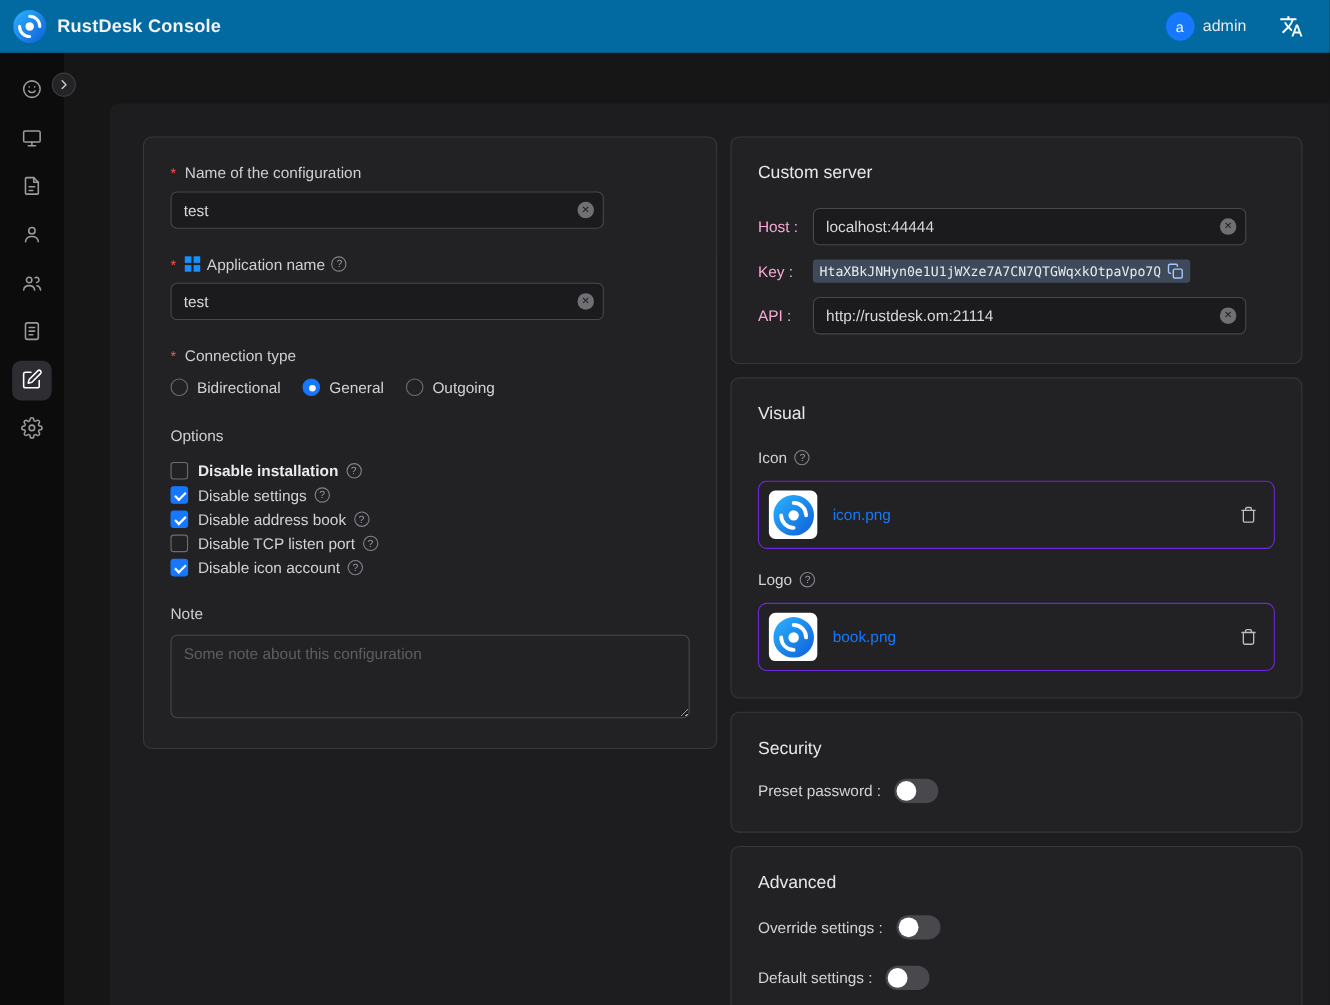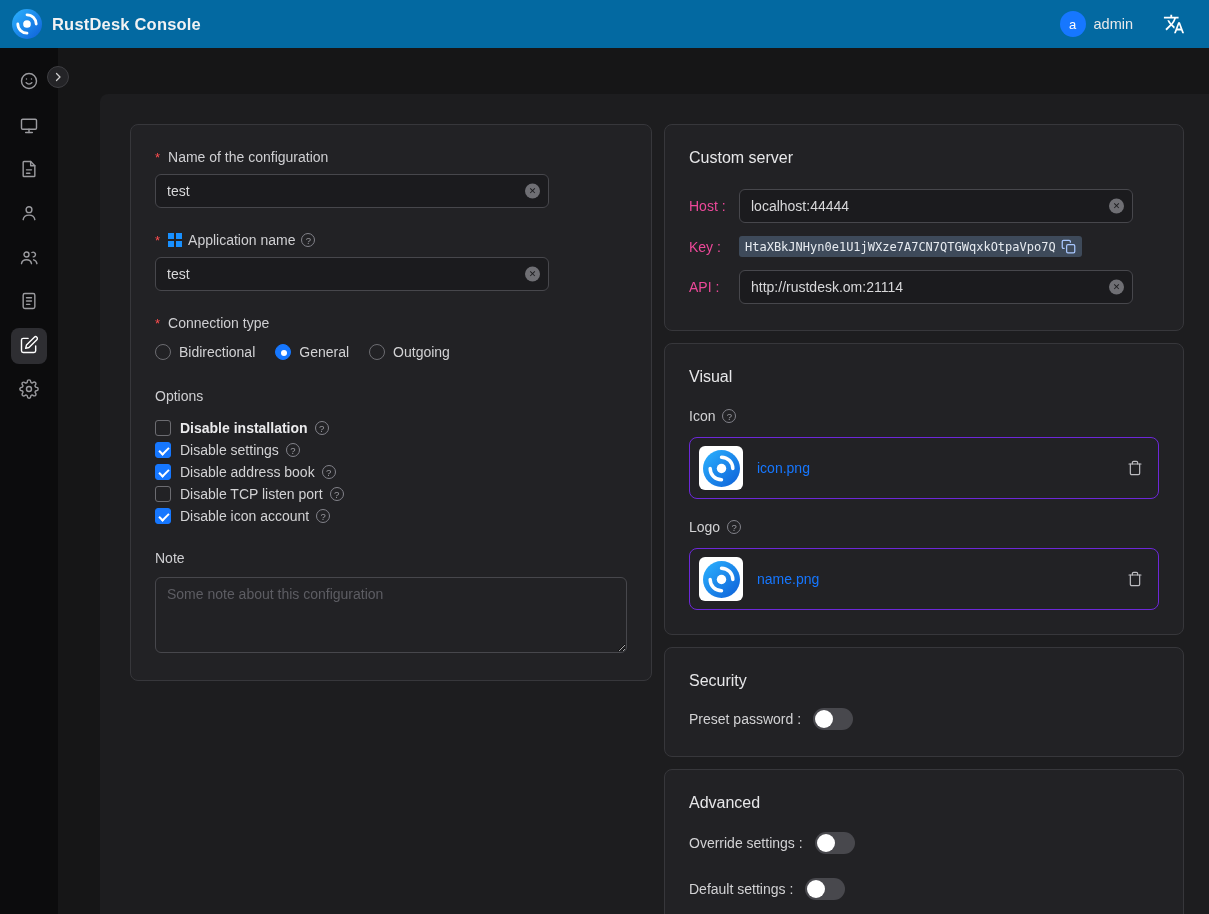--- a/index.html
+++ b/index.html
@@ -54,21 +54,21 @@
   .checkbox { width:16px; height:16px; border-radius:3px; border:1.5px solid #6c6c71; position:relative; cursor:pointer; flex-shrink:0;}
   .checkbox.checked { background:#1677ff; border-color:#1677ff; }
   .checkbox.checked::after { content:""; position:absolute; left:5px; top:1.5px; width:4px; height:8px; border-right:2px solid #fff; border-bottom:2px solid #fff; transform:rotate(45deg); }
   .opt-label { margin:0 7px 0 9px; color:#d2d2d4; }
   .opt-row.bold .opt-label { font-weight:700; color:#eaeaec; }
   
   .note-area { width:100%; height:76px; background:transparent; border:1px solid #47474c; border-radius:6px; color:#d8d8da; font-family:inherit; font-size:14px; padding:8px 11px; resize:both; outline:none;}
   .note-area::placeholder { color:#5d5d63; }
   
   .srv-row { display:flex; align-items:center; margin-bottom:13px; }
-  .srv-label { width:50px; color:#ec4899; flex-shrink:0;}
+  .srv-label { width:50px; color:#f9a8d4; flex-shrink:0;}
   .key-box { width:343px; background:#3e4a5a; border-radius:3px; padding:3px 6px; display:flex; align-items:center; gap:6px; }
   .key-text { font-family:"DejaVu Sans Mono", monospace; font-size:12px; color:#e7ebf0; white-space:nowrap; overflow:hidden; flex:1;}
   .copy-icon { width:15px; height:15px; color:#a9c7ff; cursor:pointer; flex-shrink:0;}
   .copy-icon svg{ width:15px; height:15px;}
   
   .upload-box { border:1px solid #6d28d9; border-radius:8px; height:62px; display:flex; align-items:center; padding:9px 15px 9px 9px; }
   .thumb { width:44px; height:44px; background:#fff; border-radius:6px; display:flex; align-items:center; justify-content:center; flex-shrink:0;}
   .thumb svg { width:37px; height:37px; }
   .file-link { color:#1677ff; margin-left:14px; cursor:pointer; }
   .upload-spacer { flex:1; }
@@ -332,21 +332,21 @@
             <div class="vis-label mt20">
               <span>Logo</span>
               <span class="help"></span>
             </div>
             <div class="upload-box">
               <span class="thumb">
                   <svg viewBox="0 0 32 32">
                     <use href="#rdlogo"></use>
                   </svg>
                 </span>
-              <span class="file-link">name.png</span>
+              <span class="file-link">book.png</span>
               <span class="upload-spacer"></span>
               <span class="trash-icon">
                 <svg viewBox="0 0 24 24" fill="none" stroke="currentColor" stroke-width="1.8" stroke-linecap="round" stroke-linejoin="round">
                     <polyline points="3 6 5 6 21 6"></polyline>
                     <path d="M19 6v14a2 2 0 0 1-2 2H7a2 2 0 0 1-2-2V6m3 0V4a2 2 0 0 1 2-2h4a2 2 0 0 1 2 2v2"></path>
                   </svg>
               </span>
             </div>
           </div>
 

